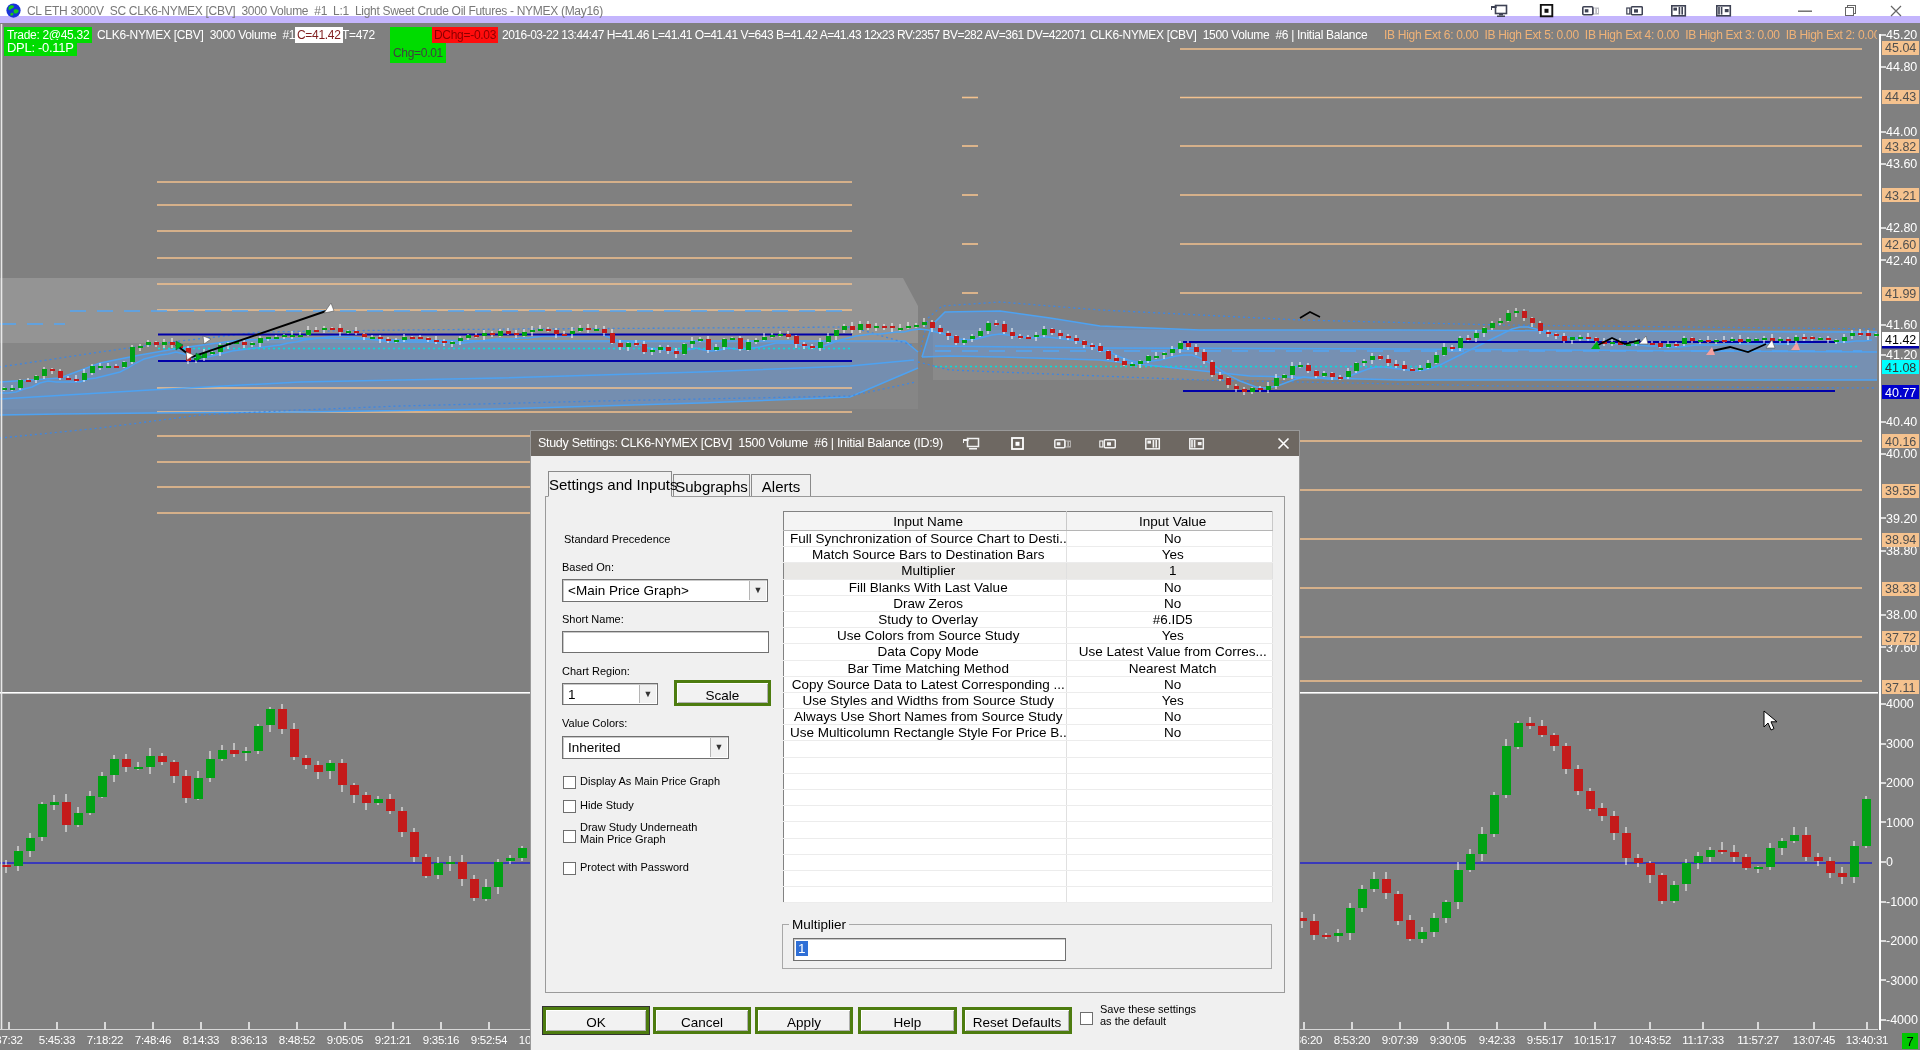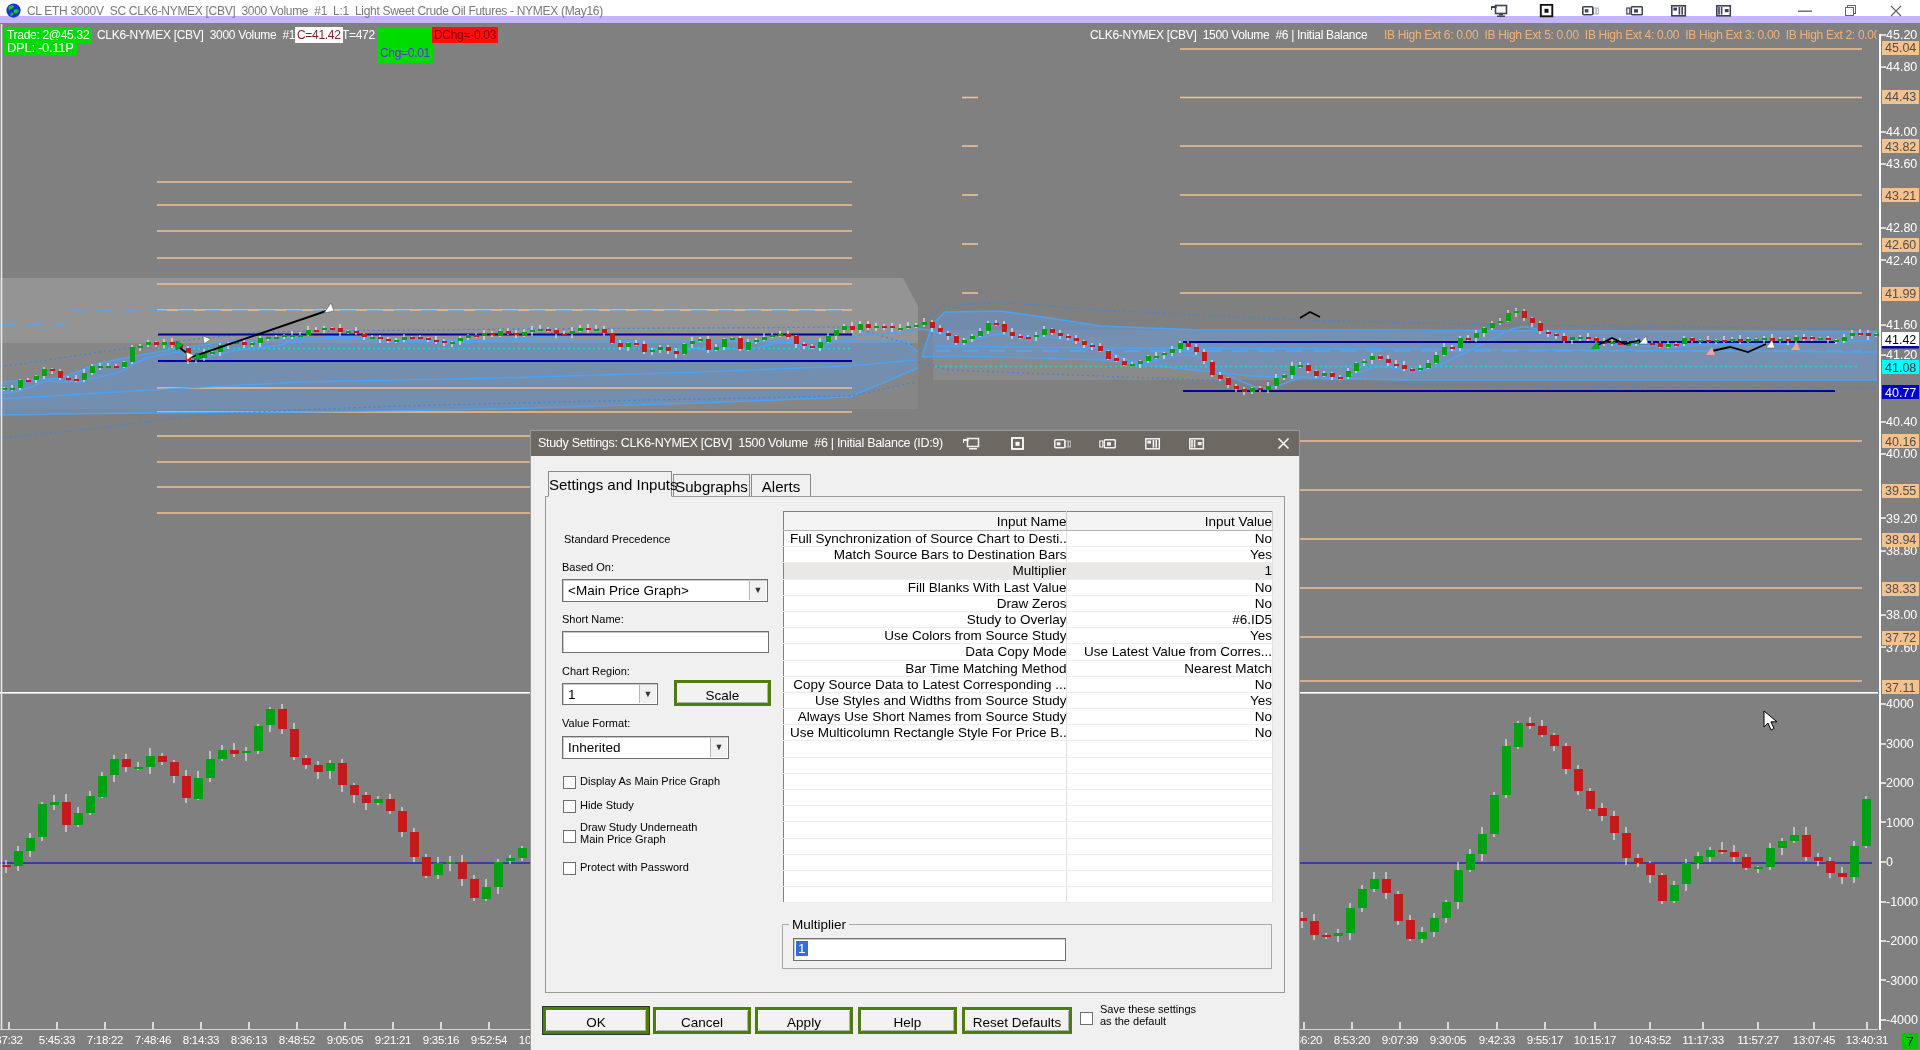--- a/index.html
+++ b/index.html
@@ -14,21 +14,21 @@
 #dlgtitle .tt{position:absolute;left:7px;top:5px;font-size:12.5px;letter-spacing:-0.3px;white-space:pre}
 .tab{position:absolute;top:43px;border:1px solid #8a8a8a;border-bottom:none;background:#f0f0f0;font-size:15px;text-align:center;white-space:nowrap}
 #page{position:absolute;left:14px;top:65px;width:740px;height:497px;border:1px solid #9a9a9a;background:#f0f0f0}
 .lbl{position:absolute;font-size:11px;color:#000;white-space:nowrap}
 .inp{position:absolute;background:#fff;border:1px solid #707070;box-shadow:inset 1px 1px 0 #c9c9c9}
 .cmb .ar{position:absolute;right:1px;top:1px;bottom:1px;width:17px;background:#f1f1f1;border-left:1px solid #b5b5b5;text-align:center;color:#333;font-size:9px;line-height:19px}
 .cmb .tx{position:absolute;left:5px;top:3px;font-size:13.5px}
 .btn{position:absolute;background:#f2f2f2;border:3px solid #4d7c0f;box-shadow:inset 1px 1px 0 #ffffff,inset -1px -1px 0 #b0b0b0;font-size:13.5px;text-align:center;color:#000}
 .cbx{position:absolute;width:13px;height:13px;background:#fff;border:1px solid #6e6e6e}
 table#tbl{position:absolute;left:252px;top:80px;width:490px;border-collapse:collapse;background:#fff;font-size:13.5px;table-layout:fixed;border:1px solid #828282}
-#tbl td,#tbl th{border-right:1px solid #e0e0e0;height:16.2px;padding:0 0 0 6px;text-align:right;font-weight:normal;white-space:nowrap;overflow:hidden}
+#tbl td,#tbl th{border-right:1px solid #e0e0e0;height:16.2px;padding:0 0 0 6px;text-align:center;font-weight:normal;white-space:nowrap;overflow:hidden}
 #tbl td{border-bottom:1px solid #ececec}
 #tbl .c1{width:280px;max-width:280px}
 #tbl .c2{width:203px;max-width:203px}
 #tbl th{background:#f4f4f4;border-bottom:1px solid #b5b5b5;border-right:1px solid #c9c9c9;font-size:13.5px;height:19px}
 #cursor{position:absolute;left:1763px;top:710px;z-index:30}
 </style></head><body>
 <svg width="1920" height="1050" style="position:absolute;left:0;top:0">
     <polygon points="0,278 903,278 918,306 918,343 0,343" fill="rgba(255,255,255,0.16)"></polygon>
     <rect x="0" y="343" width="918" height="66" fill="rgba(255,255,255,0.05)"></rect>
     <rect x="933" y="330" width="944" height="50" fill="rgba(255,255,255,0.08)"></rect>
@@ -289,22 +289,23 @@
     </svg>
  <svg width="12" height="12" viewBox="0 0 12 12" style="position:absolute;left:1890px;top:5px">
       <path d="M1 1l10 10M11 1L1 11" stroke="#666" stroke-width="1.2"></path>
     </svg>
 </div>
 <div id="infobar">
  <span class="grn" style="left:4px">Trade: 2@45.32</span>
  <span style="left:97px">CLK6-NYMEX [CBV]  3000 Volume  #1</span>
  <span class="wht" style="left:295px">C=41.42</span>
  <span style="left:342px">T=472</span>
- <span style="left:377px;background:#00dc00;color:#6d28d9;padding:18px 3px">Chg=0.01</span>
+ <span style="left:390px;background:#00dc00;color:#404040;padding:18px 3px">Chg=0.01</span>
  <span style="left:432px;background:#ff0d0d;color:#8c0000;padding:0 2px">DChg=-0.03</span>
+ <span style="left:502px;letter-spacing:-0.5px">2016-03-22 13:44:47 H=41.46 L=41.41 O=41.41 V=643 B=41.42 A=41.43 12x23 RV:2357 BV=282 AV=361 DV=422071</span>
  <span style="left:1090px">CLK6-NYMEX [CBV]  1500 Volume  #6 | Initial Balance</span>
  <span style="left:1384px;color:#f0b277;width:493px;overflow:hidden">IB High Ext 6: 0.00  IB High Ext 5: 0.00  IB High Ext 4: 0.00  IB High Ext 3: 0.00  IB High Ext 2: 0.00  IB High Ext 1: 0.00</span>
  <span class="grn dpl" style="left:4px">DPL: -0.11P</span>
 </div>
 <div id="dlg">
  <div id="dlgtitle">
       <div class="tt">Study Settings: CLK6-NYMEX [CBV]  1500 Volume  #6 | Initial Balance (ID:9)</div>
       <svg width="17" height="14" viewBox="0 0 17 14" style="position:absolute;left:432px;top:6px">
         <rect x="4.5" y="1.5" width="11" height="8" fill="none" stroke="#f2f2f2" stroke-width="1.5"></rect>
         <rect x="6" y="11" width="8" height="1.5" fill="#f2f2f2"></rect>
@@ -354,21 +355,21 @@
       <div class="ar">▼</div>
     </div>
  <div class="lbl" style="left:31px;top:182px">Short Name:</div>
  <div class="inp" style="left:31px;top:200px;width:207px;height:22px"></div>
  <div class="lbl" style="left:31px;top:234px">Chart Region:</div>
  <div class="inp cmb" style="left:31px;top:252px;width:96px;height:22px">
       <div class="tx">1</div>
       <div class="ar" style="line-height:18px">▼</div>
     </div>
  <div class="btn" style="left:143px;top:249px;width:97px;height:26px;line-height:25px">Scale</div>
- <div class="lbl" style="left:31px;top:286px">Value Format:</div>
+ <div class="lbl" style="left:31px;top:286px">Value Colors:</div>
  <div class="inp cmb" style="left:31px;top:305px;width:167px;height:23px">
       <div class="tx">Inherited</div>
       <div class="ar">▼</div>
     </div>
  <div class="cbx" style="left:32px;top:345px"></div>
     <div class="lbl" style="left:49px;top:344px">Display As Main Price Graph</div>
  <div class="cbx" style="left:32px;top:369px"></div>
     <div class="lbl" style="left:49px;top:368px">Hide Study</div>
  <div class="cbx" style="left:32px;top:399px"></div>
     <div class="lbl" style="left:49px;top:390px">Draw Study Underneath<br>Main Price Graph</div>

